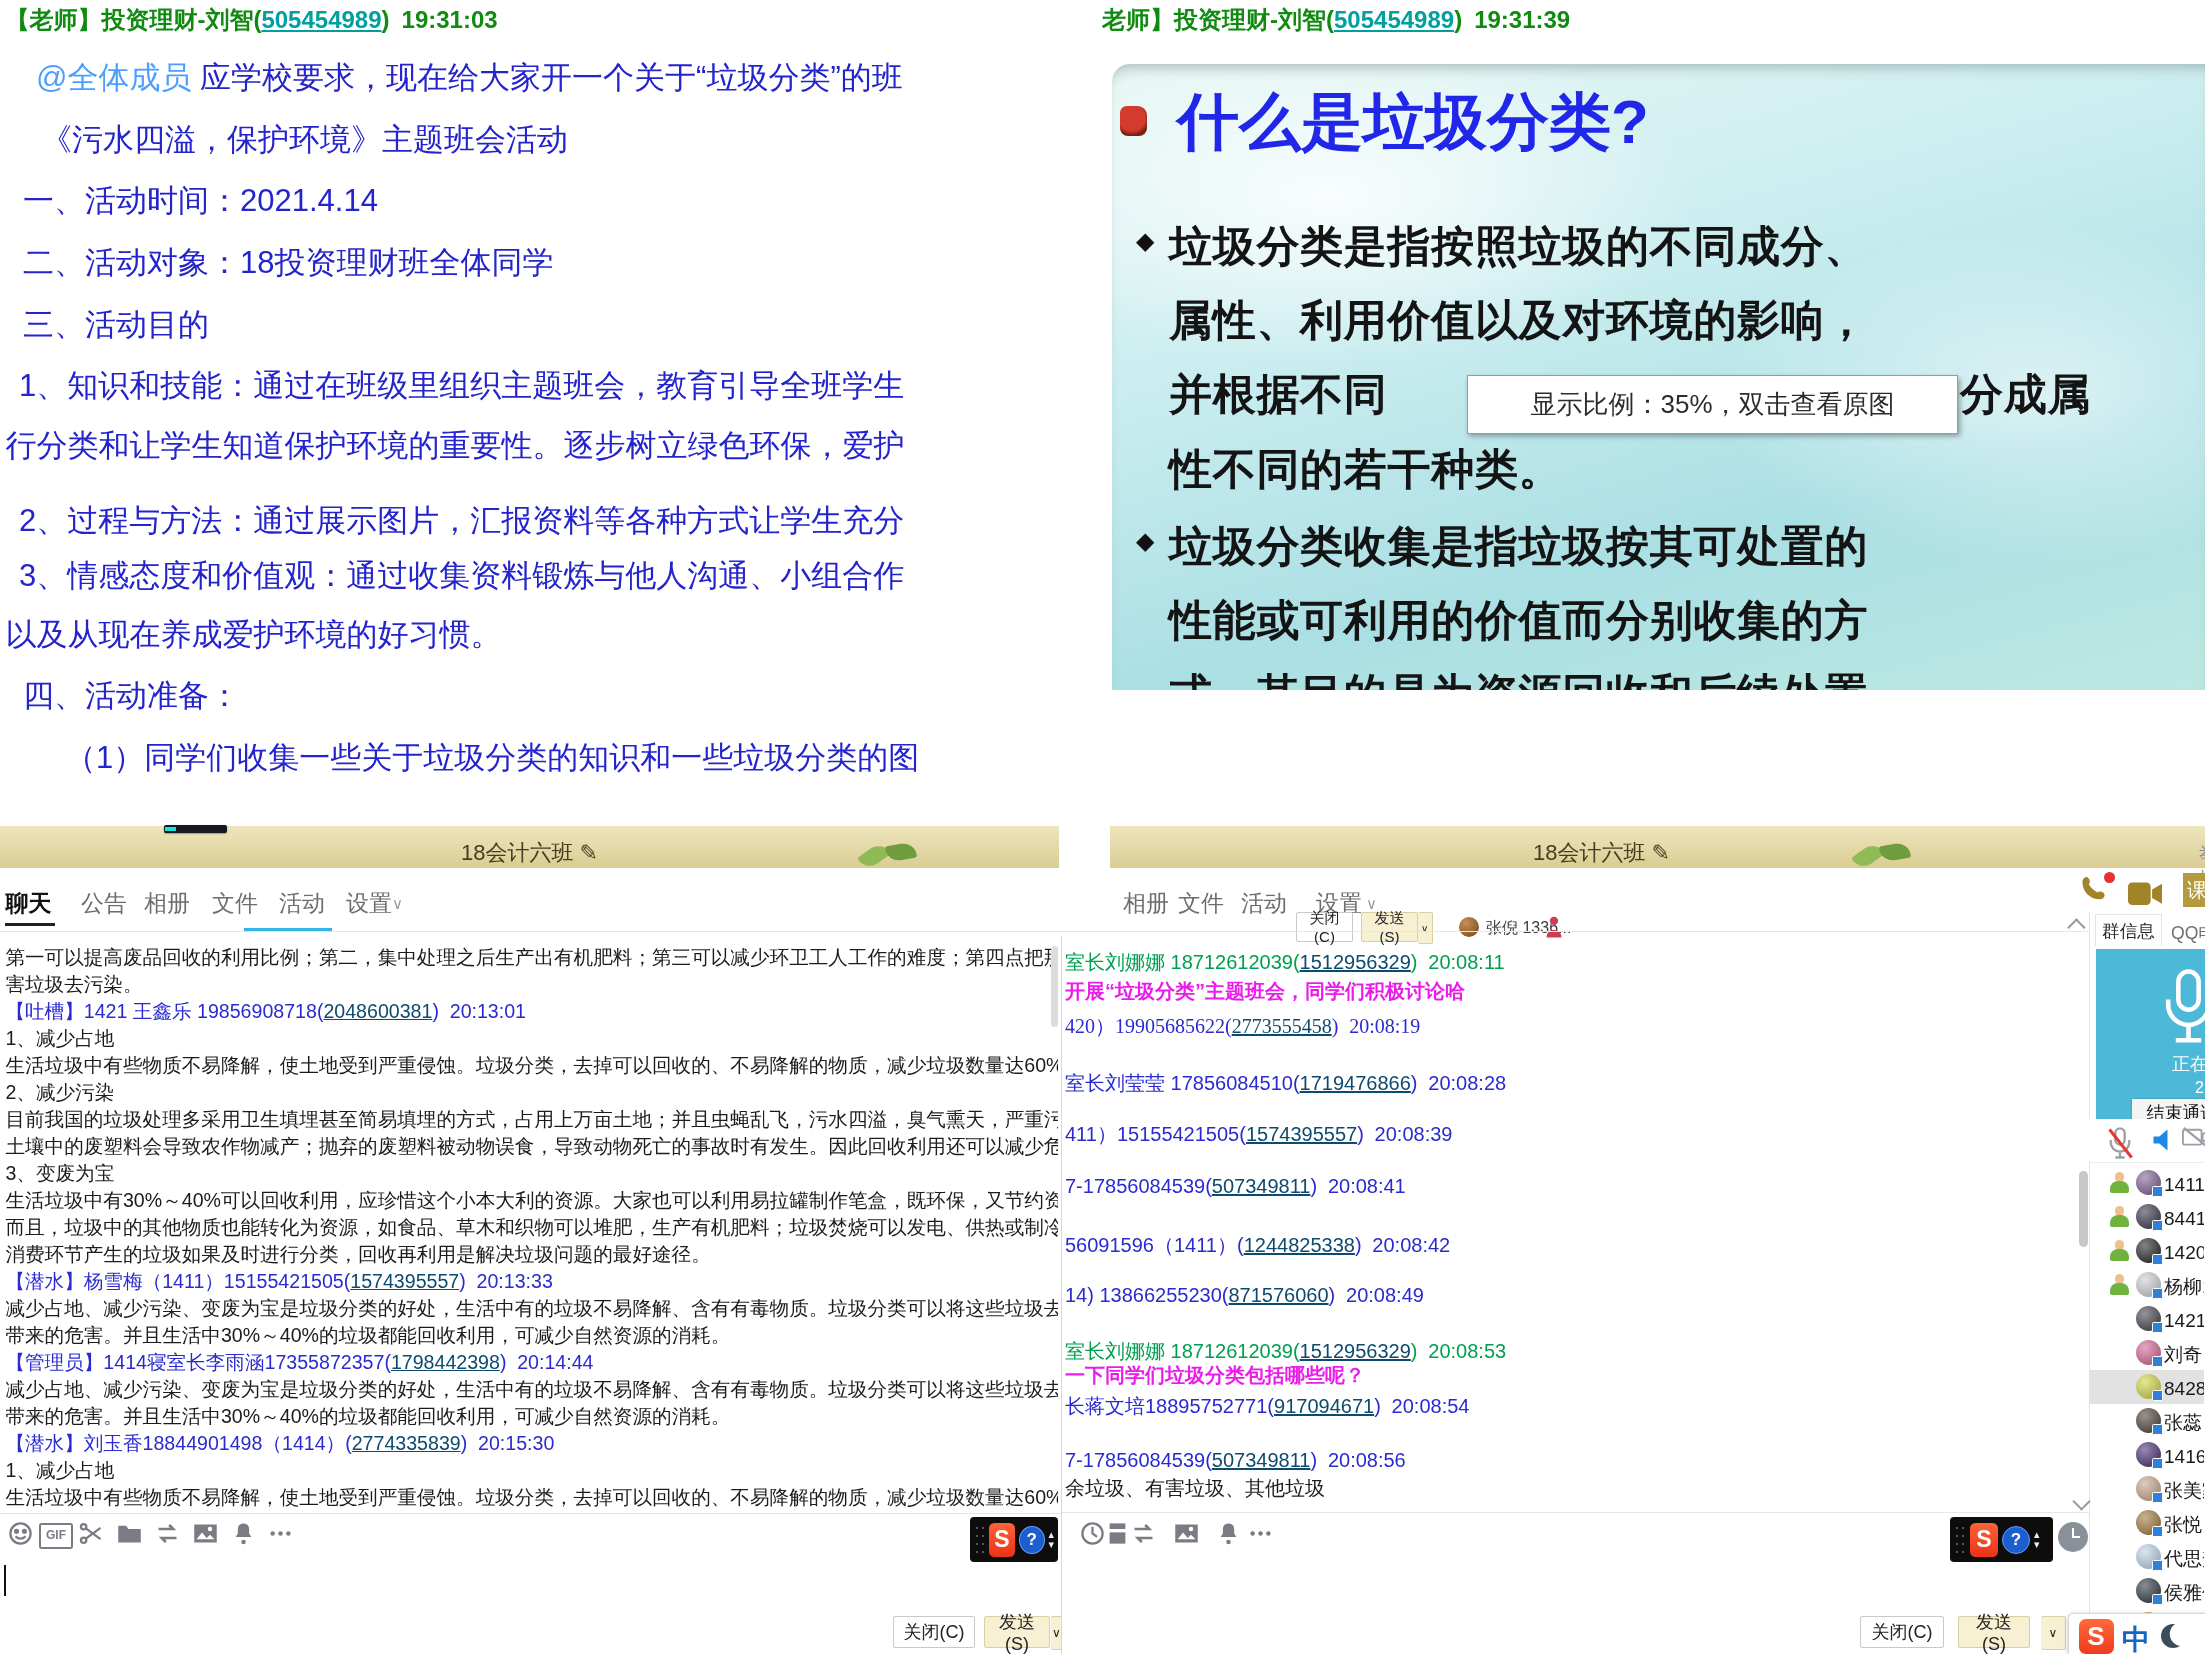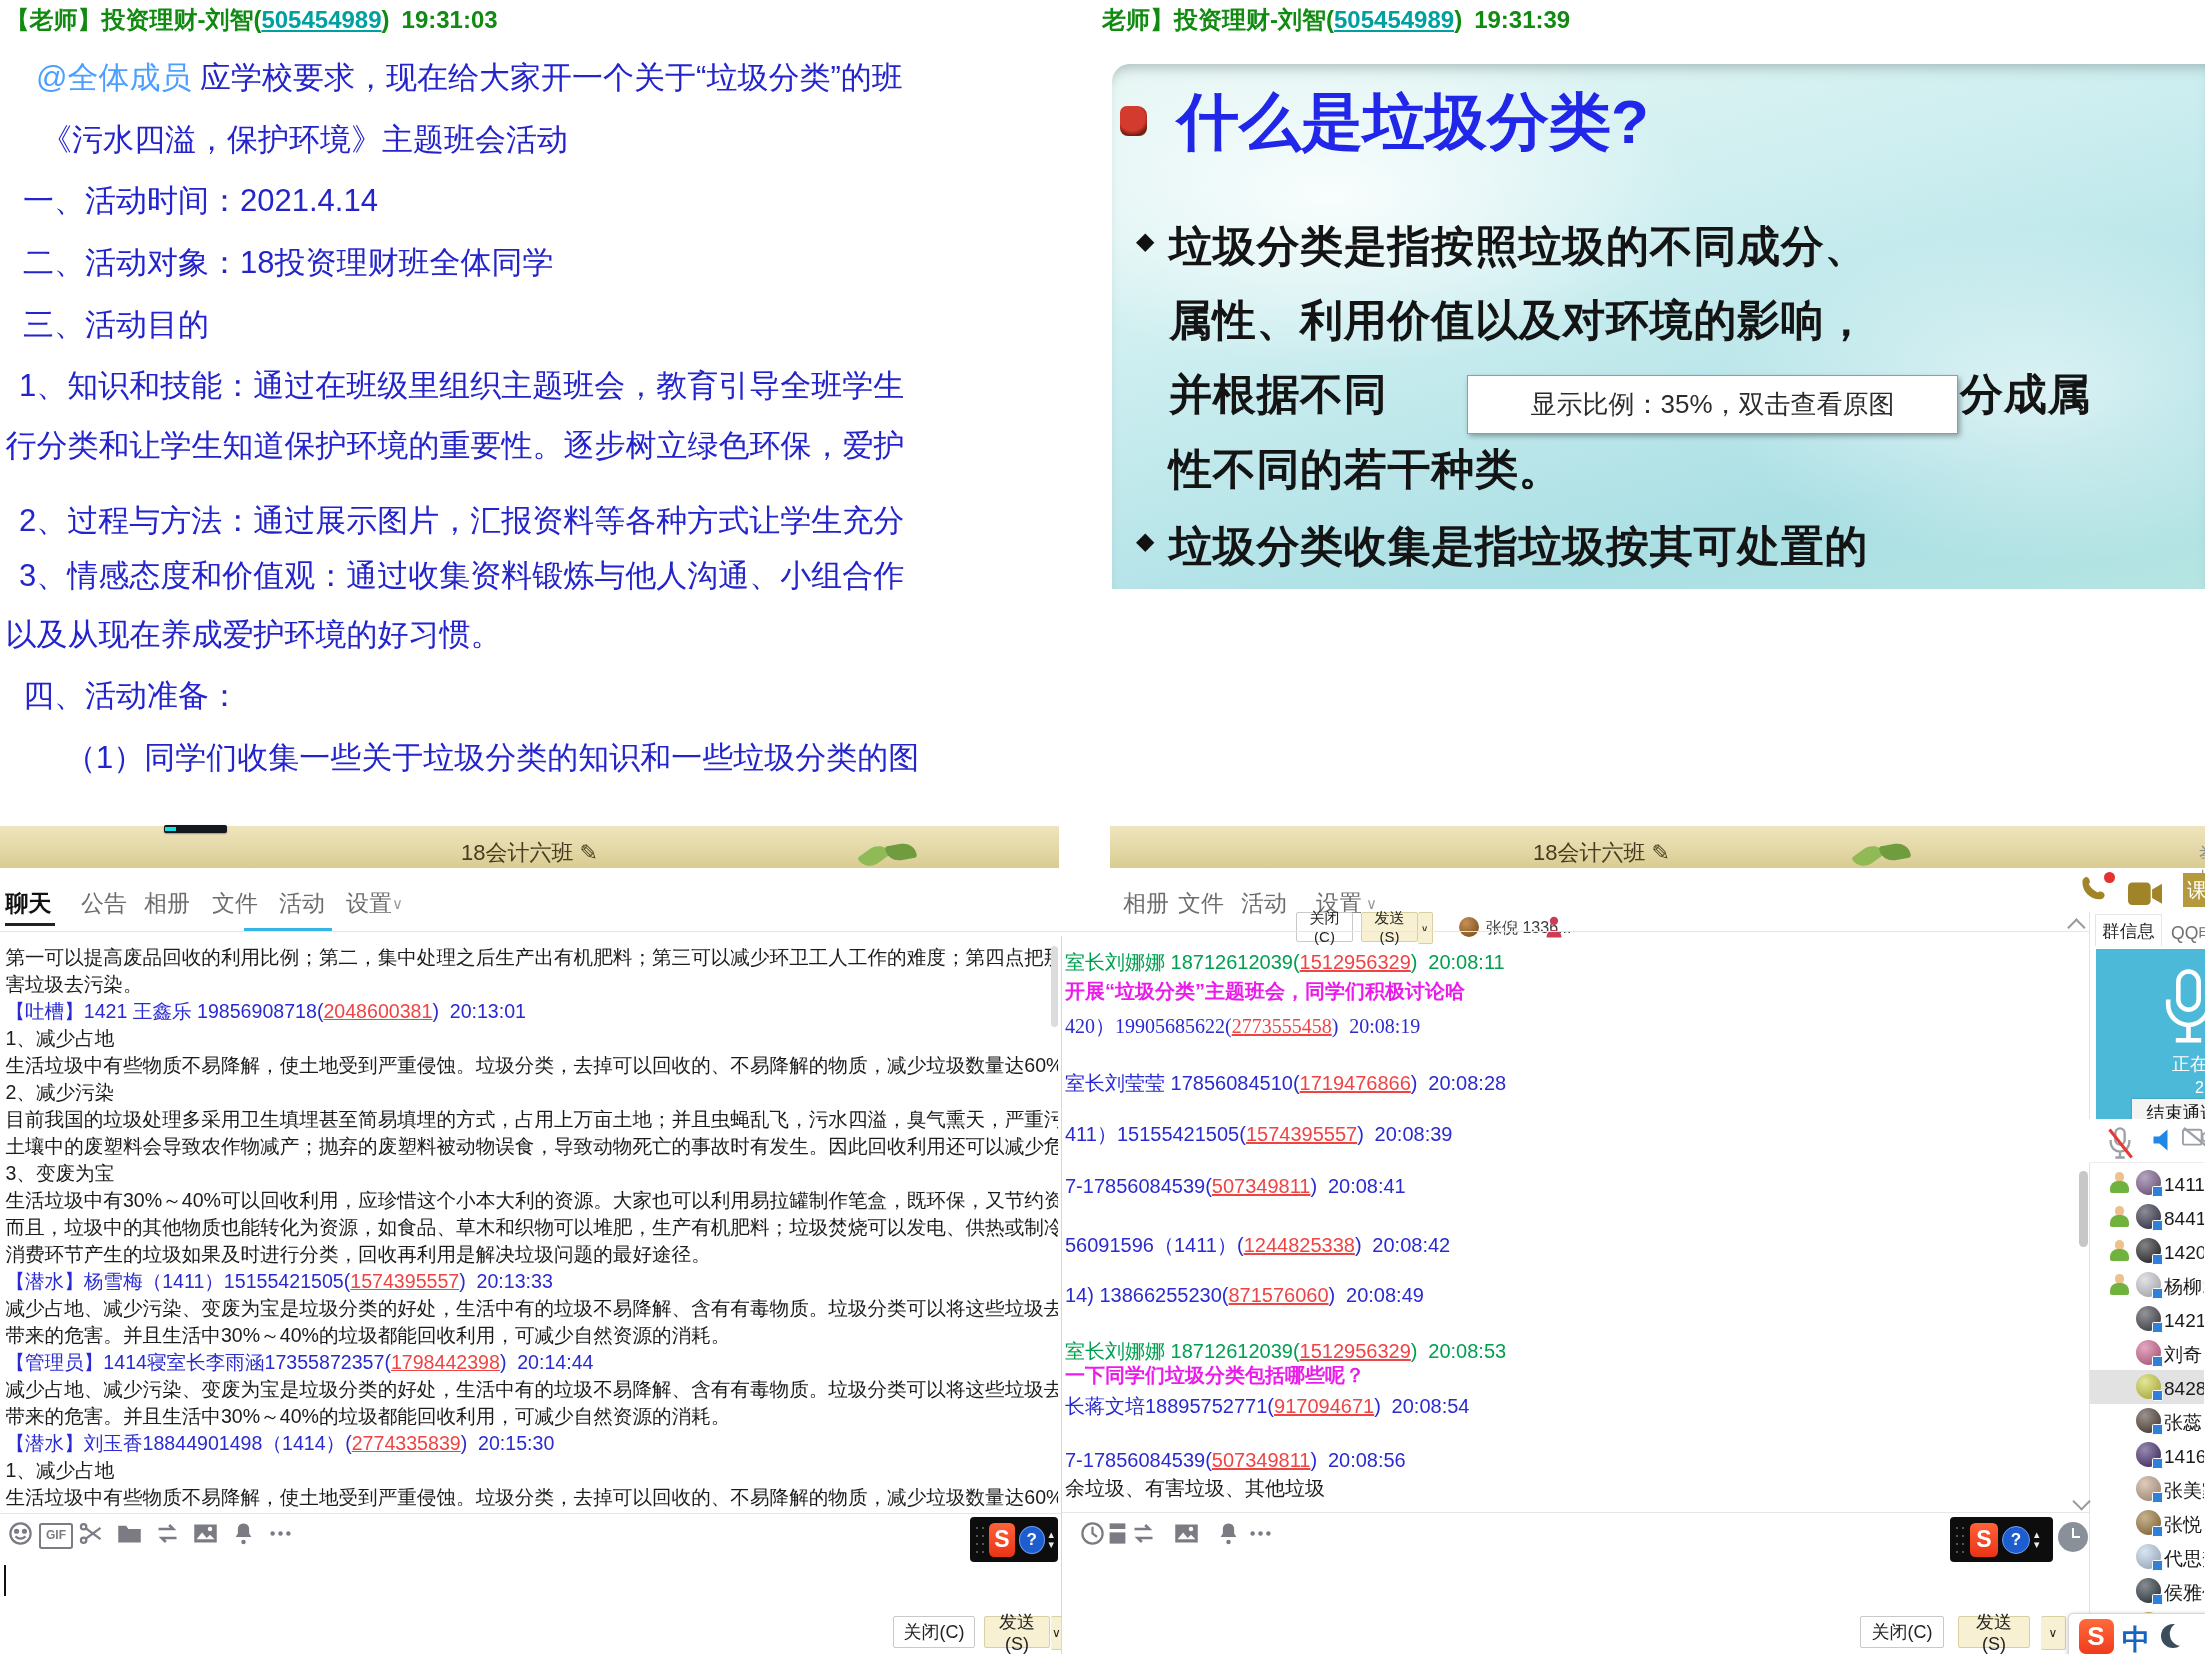--- a/index.html
+++ b/index.html
@@ -11,21 +11,21 @@
   
   .hist-header{position:absolute;top:4px;font-size:24px;font-weight:700;color:#118a11;white-space:nowrap;}
   .qq-teal{color:#00a0a0;text-decoration:underline;}
   .tl-line{position:absolute;font-size:31px;color:#2424cd;white-space:nowrap;font-weight:500;}
   .mention{color:#4d9fff;}
   .tl-l0{left:36px;top:57px}.tl-l1{left:41px;top:119px}.tl-l2{left:23px;top:180px}
   .tl-l3{left:23px;top:242px}.tl-l4{left:23px;top:304px}.tl-l5{left:19px;top:365px}
   .tl-l6{left:5.4px;top:425px}.tl-l7{left:19px;top:500px}.tl-l8{left:19px;top:555px}
   .tl-l9{left:5.4px;top:614px}.tl-l10{left:23px;top:675px}.tl-l11{left:65px;top:737px}
   #top-left-history{left:0;top:0;width:1061px;height:797px;overflow:hidden;padding-left:20px;}
-  #top-right-history{left:1061px;top:0;width:1144px;height:589px;overflow:hidden;}
+  #top-right-history{left:1061px;top:0;width:1144px;height:690px;overflow:hidden;}
   .tr-header{left:41px;}
 
   
   .slide{position:absolute;left:51px;top:64px;width:1093px;height:733px;border-top-left-radius:17.6px;
     background:
       radial-gradient(608px 284px at 20% 18%,rgba(255,255,255,.85),rgba(255,255,255,0) 60%),
       radial-gradient(540px 284px at 85% 45%,rgba(255,255,255,.55),rgba(255,255,255,0) 60%),
       linear-gradient(165deg,#e7f7f4 0%,#cdeef0 30%,#aadfe4 62%,#c3ece1 100%);
     box-shadow:inset 0 10.8px 13.5px -8px rgba(120,140,140,.6);overflow:hidden;}
   .slide-title{position:absolute;left:65px;top:16px;font-size:62px;font-weight:700;color:#2127e8;white-space:nowrap;}
@@ -49,21 +49,21 @@
   .titlebar{position:absolute;height:42px;background:linear-gradient(180deg,#efe5bd 0%,#e3d8a6 55%,#d9cc92 100%);}
   .win-title{position:absolute;top:12px;font-size:22px;color:#463c22;white-space:nowrap;}
   .leaf{position:absolute;width:30px;height:16px;background:#8fba55;border-radius:2.7px 15px 2.7px 15px;transform:rotate(-35deg);}
   .leaf.l2{background:#6f9c3f;transform:rotate(-10deg);}
   .tab{position:absolute;top:66px;font-size:23px;color:#6d6d6d;cursor:default;}
   .tab.active{color:#111;font-weight:700;}
   .tab-caret{position:absolute;top:73px;font-size:15px;color:#9a9a9a;}
   .btn{position:absolute;height:32px;font-size:18px;color:#222;border-radius:2px;display:flex;align-items:center;justify-content:center;}
   .btn-white{background:#fff;border:0.7px solid #c9c9c9;}
   .btn-beige{background:#f7f0d2;border:0.7px solid #d8cfa3;}
-  .qq-link{color:#ef4444;text-decoration:underline;}
+  .qq-link{color:#0c4a6e;text-decoration:underline;}
   .msg-time{margin-left:10.8px;}
   .c-black{color:#1c1c1c}.c-blue{color:#2a2ad2}.c-green{color:#00a050}
   .c-magenta{color:#ea1cea;font-size:26px;font-weight:700;}
   .tb-icon{position:absolute;top:698px;width:27px;height:27px;color:#7b7b84;}
   .tb-icon svg{width:100%;height:100%;}
   .sbox{position:absolute;top:695px;height:45px;background:#0d0d0d;border-radius:4px;display:flex;align-items:center;gap:4px;padding:0 4px;box-sizing:border-box;}
   .sbox-dots{width:12px;height:32px;background:radial-gradient(circle,#555 1.1px,transparent 1.4px);background-size:6px 8px;}
   .sbox-s{width:28px;height:34px;background:linear-gradient(#ff6238,#ea3317);border-radius:5.4px;color:#fff;font-weight:800;font-size:23px;display:flex;align-items:center;justify-content:center;}
   .sbox-q{width:26px;height:26px;background:#1c5ed0;border:1.4px solid #6f9bee;border-radius:50%;color:#fff;font-size:17px;font-weight:700;display:flex;align-items:center;justify-content:center;}
   .sbox-arr{color:#eee;font-size:10.8px;line-height:9.5px;text-align:center;}

